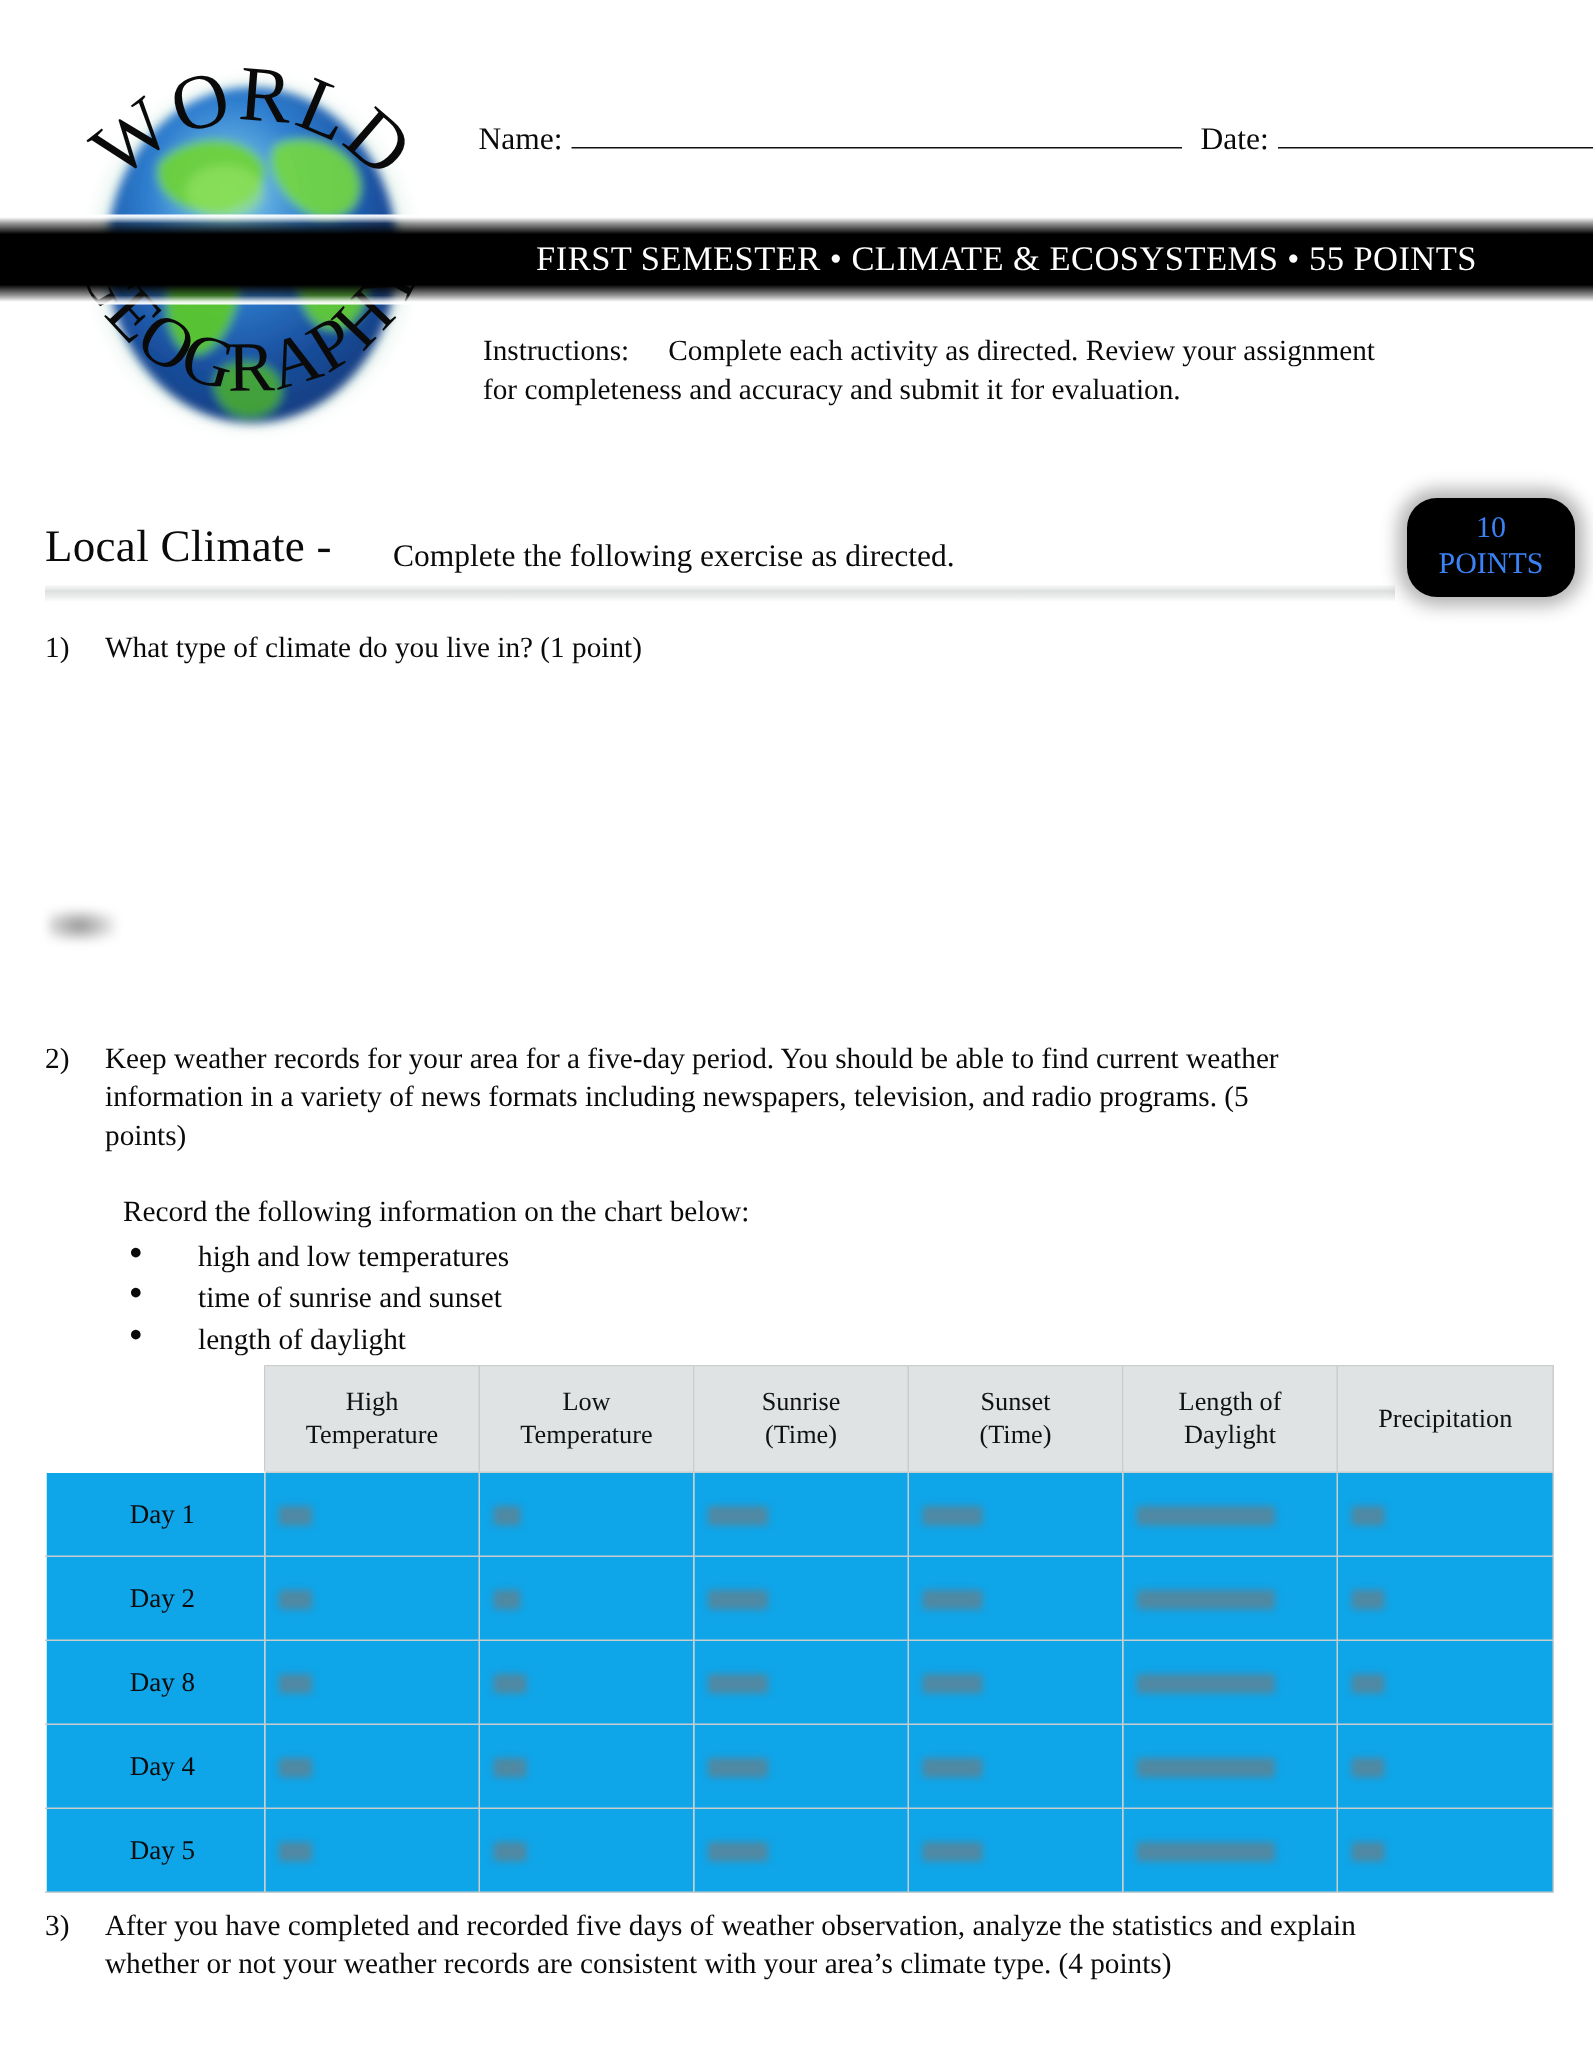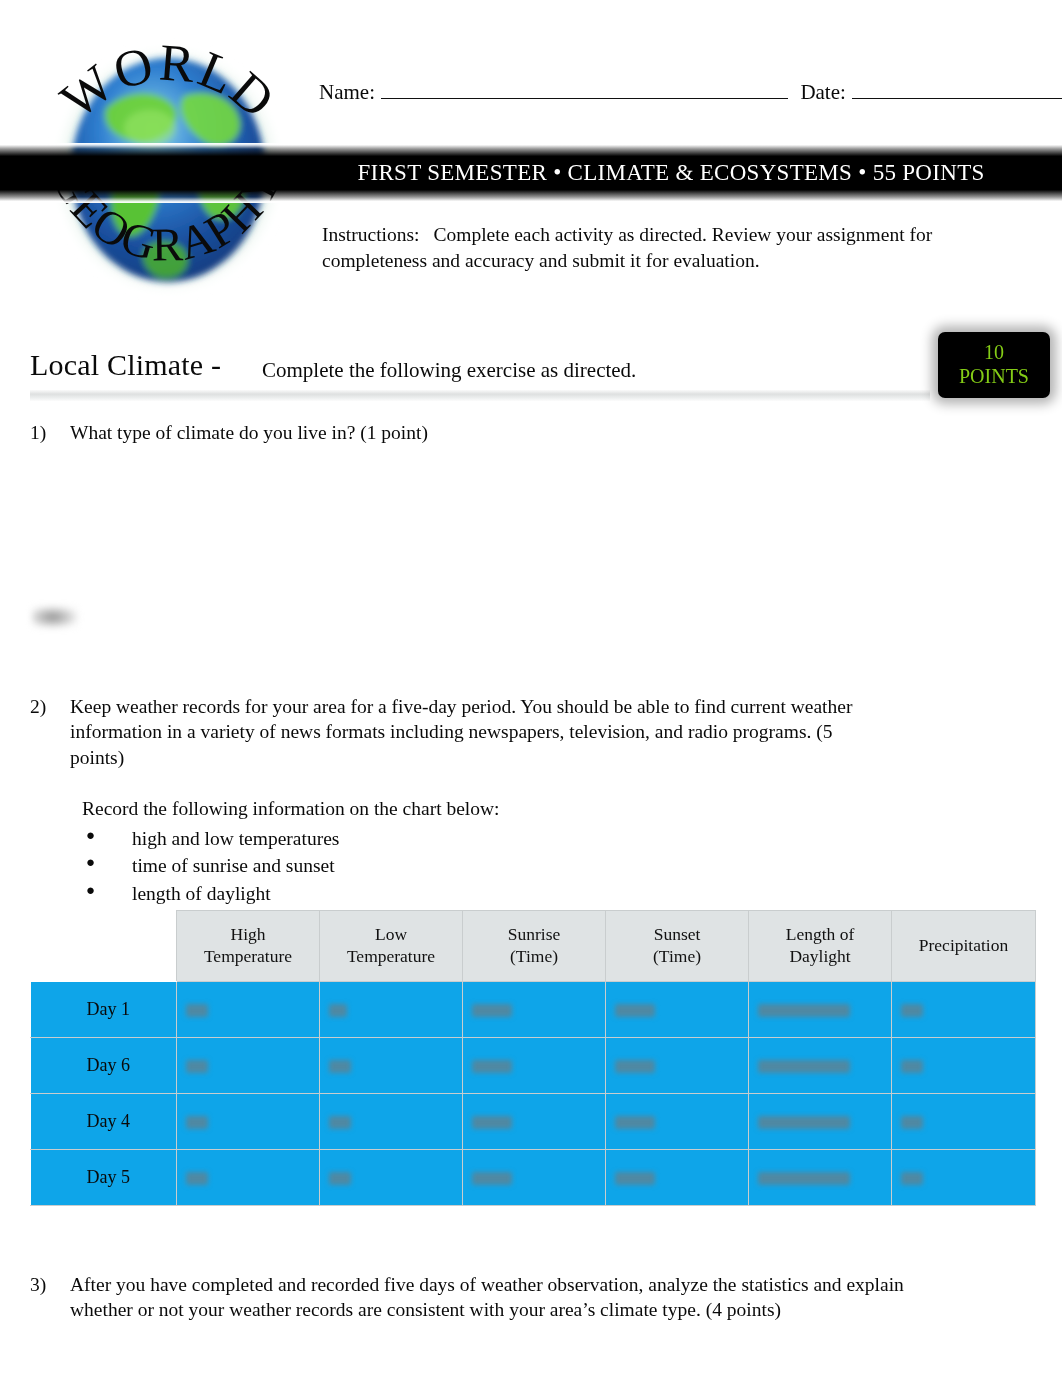--- a/index.html
+++ b/index.html
@@ -91,21 +91,21 @@
 
   
   .instructions {
     position: absolute;
     left: 322px;
     top: 222px;
     width: 620px;
     font-size: 19.5px;
     line-height: 1.32;
   }
-  .instr-label { margin-right: 14px; }
+  .instr-label { margin-right: 26px; }
 
   
   .section-bar {
     position: relative;
     margin: 16px 0 0 0;
     height: 70px;
   }
   .sec-title {
     position: absolute;
     left: 30px;
@@ -131,22 +131,22 @@
       rgba(236,238,238,1) 70%,
       rgba(252,252,252,1) 100%);
   }
   .points-badge {
     position: absolute;
     right: 12px;
     top: -14px;
     width: 112px;
     height: 66px;
     background: #000000;
-    border-radius: 7px;
-    color: #84cc16;
+    border-radius: 20px;
+    color: #3b82f6;
     display: flex;
     flex-direction: column;
     align-items: center;
     justify-content: center;
     font-size: 20px;
     line-height: 1.18;
     box-shadow: 0 0 12px 6px rgba(0,0,0,0.30);
   }
 
   
@@ -427,21 +427,30 @@
     <tr>
       <td class="daycell">Day 1</td>
       <td class="valcell"><span class="redact w-sm"></span></td>
       <td class="valcell"><span class="redact w-xs"></span></td>
       <td class="valcell"><span class="redact w-md"></span></td>
       <td class="valcell"><span class="redact w-md"></span></td>
       <td class="valcell"><span class="redact w-lg"></span></td>
       <td class="valcell"><span class="redact w-sm"></span></td>
     </tr>
     <tr>
-      <td class="daycell">Day 6</td>
+      <td class="daycell">Day 2</td>
+      <td class="valcell"><span class="redact w-sm"></span></td>
+      <td class="valcell"><span class="redact w-xs"></span></td>
+      <td class="valcell"><span class="redact w-md"></span></td>
+      <td class="valcell"><span class="redact w-md"></span></td>
+      <td class="valcell"><span class="redact w-lg"></span></td>
+      <td class="valcell"><span class="redact w-sm"></span></td>
+    </tr>
+    <tr>
+      <td class="daycell">Day 8</td>
       <td class="valcell"><span class="redact w-sm"></span></td>
       <td class="valcell"><span class="redact w-sm"></span></td>
       <td class="valcell"><span class="redact w-md"></span></td>
       <td class="valcell"><span class="redact w-md"></span></td>
       <td class="valcell"><span class="redact w-lg"></span></td>
       <td class="valcell"><span class="redact w-sm"></span></td>
     </tr>
     <tr>
       <td class="daycell">Day 4</td>
       <td class="valcell"><span class="redact w-sm"></span></td>

